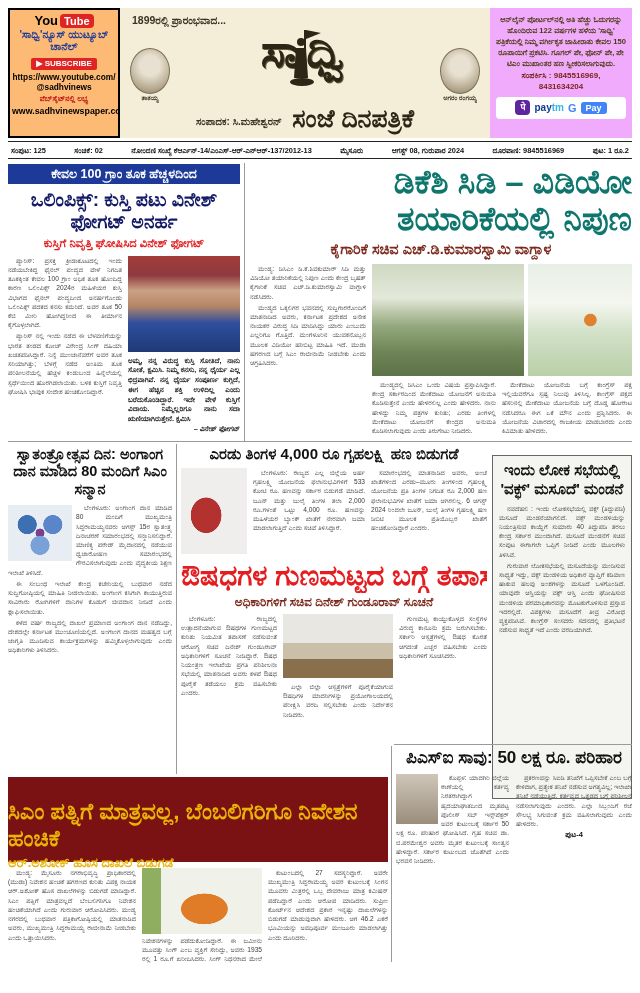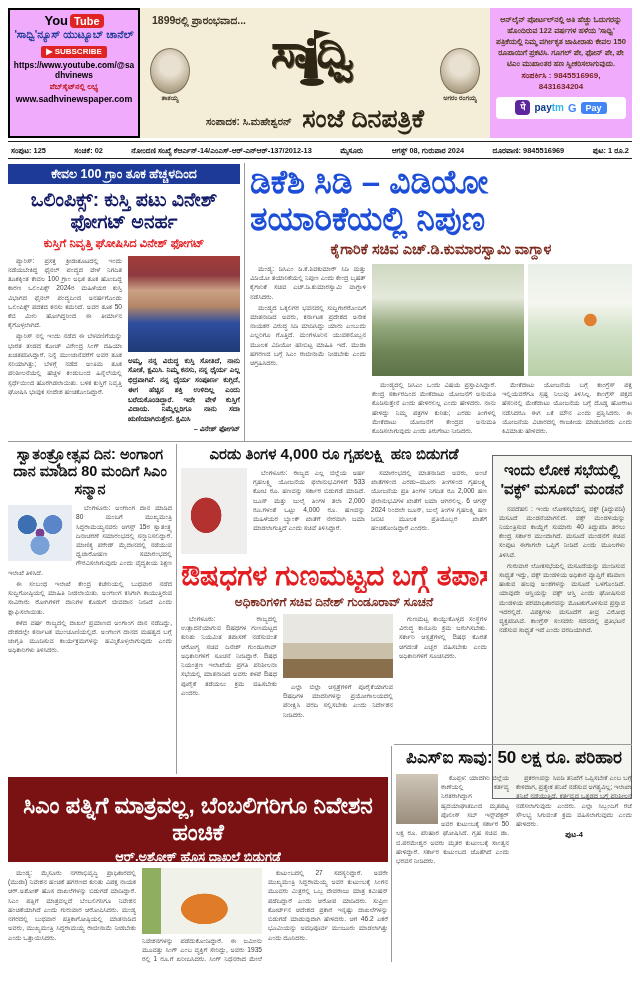--- a/index.html
+++ b/index.html
@@ -6,21 +6,21 @@
   #page{position:relative;width:640px;height:993px;background:#ffffff;margin:0 auto;
         font-family:"Liberation Sans",sans-serif;overflow:hidden;}
   .abs{position:absolute;}
   .b{font-weight:bold;}
   .ctr{text-align:center;}
   .vr{position:absolute;border-left:1px solid #9a9a9a;width:0;}
   .hr{position:absolute;border-top:1px solid #9a9a9a;height:0;}
 
   
   #header{top:8px;left:8px;width:624px;height:130px;display:flex;}
-  #ytbox{width:132px;border:2px solid #000;background:#f0abfc;box-sizing:border-box;
+  #ytbox{width:112px;border:2px solid #000;background:#fdba74;box-sizing:border-box;
          padding:3px 2px;text-align:center;}
   .ytrow{display:flex;align-items:center;justify-content:center;gap:2px;}
   .you{font-size:13px;font-weight:bold;color:#000;}
   .tube{font-size:11px;font-weight:bold;color:#fff;background:#e02424;border-radius:4px;
         padding:1px 4px;}
   .chantxt{color:#1d3a99;font-weight:bold;font-size:10.5px;line-height:1.15;}
   .subs{display:inline-block;background:#e02424;color:#fff;font-size:8px;font-weight:bold;
         border-radius:2px;padding:1.5px 5px;margin:3px 0 2px;}
   .yturl{font-size:8.3px;font-weight:bold;color:#000;word-break:break-all;line-height:1.25;}
   .ytred{font-size:7.5px;font-weight:bold;color:#c11212;margin:2px 0;}
@@ -58,42 +58,42 @@
            justify-content:space-between;font-size:7.4px;font-weight:bold;color:#111;
            box-sizing:border-box;padding:0 3px;}
 
   
   .bodytxt{font-size:6.6px;line-height:1.4;color:#3a3a3a;text-align:justify;overflow:hidden;}
   .bodytxt p{margin:0 0 2px;text-indent:8px;}
   .kicker{background:#1d3a99;color:#fff;font-size:12.5px;font-weight:bold;text-align:center;
           height:20px;line-height:20px;}
   .h-navy{color:#131a66;font-size:19px;font-weight:bold;line-height:1.15;text-align:center;}
   .h-redsm{color:#e41d20;font-size:11.5px;font-weight:bold;text-align:center;}
-  .h-redbig{color:#1d4ed8;font-size:33px;font-weight:bold;line-height:1.12;text-align:left;}
+  .h-redbig{color:#0f766e;font-size:33px;font-weight:bold;line-height:1.12;text-align:right;}
   .h-maroon{color:#7d2a1e;font-size:14.5px;font-weight:bold;text-align:center;}
   .h-black{color:#111;font-weight:bold;text-align:center;}
   .caption{font-size:7.2px;font-weight:bold;color:#222;text-align:justify;line-height:1.35;}
   .ph{position:relative;overflow:hidden;background:#c8c4b4;}
   .ph-vinesh{background:linear-gradient(180deg,#a33c3a 0%,#8e3a3f 20%,#caa184 36%,#b58767 52%,#2e4e9e 70%,#203a77 100%);}
   .ph-rally{background:linear-gradient(180deg,#cfd8c2 0%,#e4e9da 30%,#95a97e 55%,#6f8557 78%,#5d7348 100%);}
   .ph-dks{background:radial-gradient(circle at 60% 50%,#e0812f 7%,transparent 8%),
           linear-gradient(180deg,#e8efe6 0%,#f4f6ef 35%,#d3e2c9 60%,#b9cfa8 100%);}
   .ph-organ{background:radial-gradient(circle at 30% 35%,#3d6fb3 16%,transparent 17%),
             radial-gradient(circle at 70% 35%,#5a86c9 16%,transparent 17%),
             radial-gradient(circle at 50% 72%,#7aa0d8 18%,transparent 19%),
             radial-gradient(circle at 50% 50%,#7a3f8f 10%,transparent 11%),#e8edf4;}
   .ph-podium{background:radial-gradient(ellipse at 38% 55%,#b3312f 26%,transparent 27%),
              linear-gradient(90deg,#efeeec 0 100%);}
   .ph-meeting{background:linear-gradient(180deg,#e9e7e2 0 45%,#cabfa8 45% 70%,#8a6f4c 70% 100%);}
   .ph-ashok{background:radial-gradient(ellipse at 52% 62%,#e07b28 26%,transparent 27%),
             linear-gradient(90deg,#8fae5f 0 16%,#f0f2ea 16% 100%);}
   .ph-psi{background:linear-gradient(180deg,#cfc6b8,#9a8d7c);}
 
   
-  #cmbanner{background:#7a1113;color:#ffffff;text-align:center;box-sizing:border-box;padding-top:16px;}
+  #cmbanner{background:#7a1113;color:#eab308;text-align:left;box-sizing:border-box;padding-top:22px;}
   .bh1{font-size:22.5px;font-weight:bold;line-height:1.18;}
   .bh2{font-size:13px;font-weight:bold;margin-top:3px;}
   .pgmark{font-size:7.5px;font-weight:bold;color:#111;text-align:center;margin-top:1px;}
 </style>
 </head>
 <body>
 
 <div id="page">
 
   <div id="header" class="abs">

